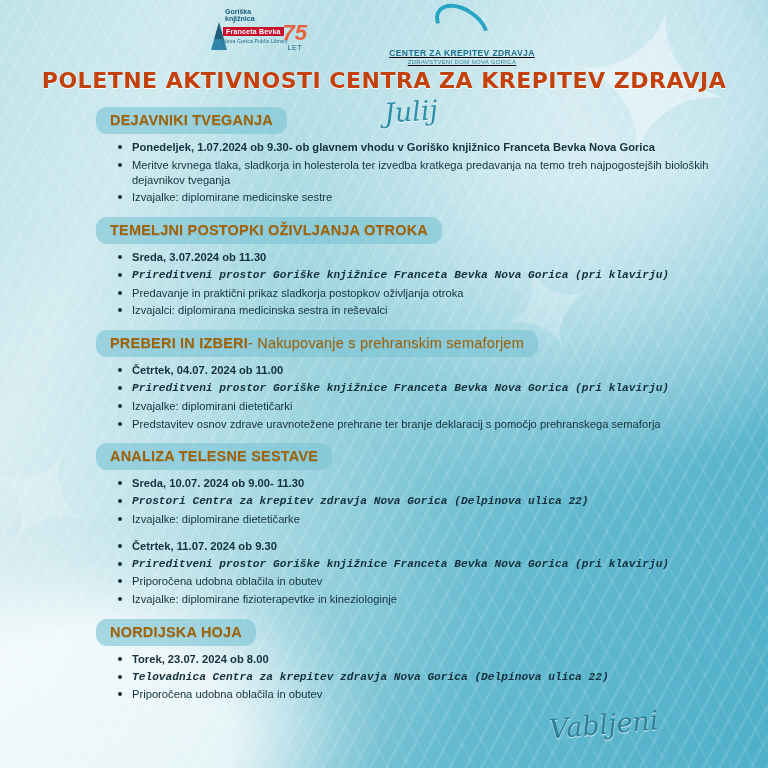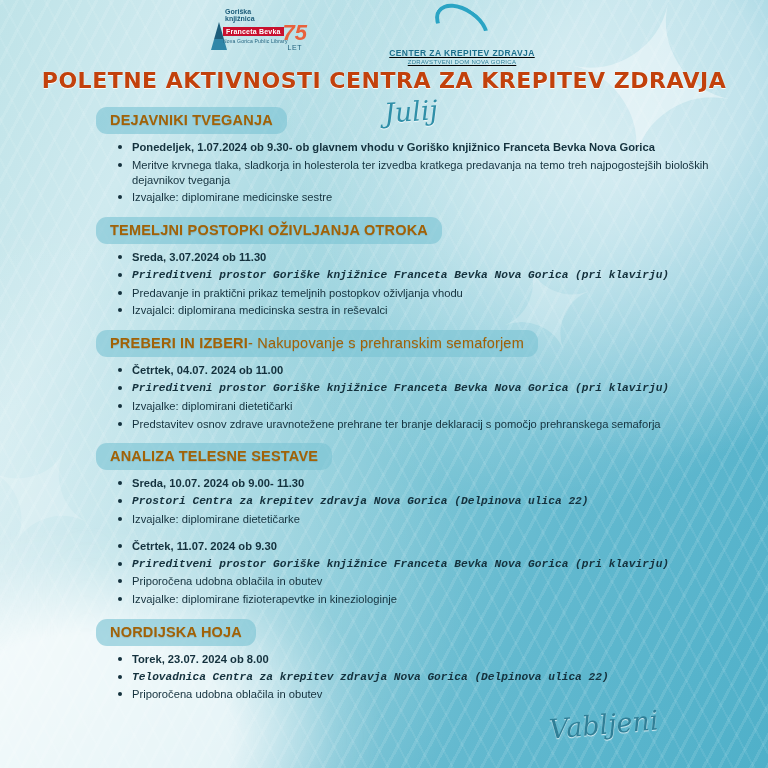--- a/index.html
+++ b/index.html
@@ -181,21 +181,21 @@
         <li>Meritve krvnega tlaka, sladkorja in holesterola ter izvedba kratkega predavanja na temo treh najpogostejših bioloških dejavnikov tveganja</li>
         <li>Izvajalke: diplomirane medicinske sestre</li>
       </ul>
     </div>
 
     <div class="section">
       <div class="sec-head"><span>TEMELJNI POSTOPKI OŽIVLJANJA OTROKA</span><span class="thin"></span></div>
       <ul class="items">
         <li class="b">Sreda, 3.07.2024 ob 11.30</li>
         <li class="bi">Prireditveni prostor Goriške knjižnice Franceta Bevka Nova Gorica (pri klavirju)</li>
-        <li>Predavanje in praktični prikaz temeljnih postopkov oživljanja vhodu</li>
+        <li>Predavanje in praktični prikaz sladkorja postopkov oživljanja otroka</li>
         <li>Izvajalci: diplomirana medicinska sestra in reševalci</li>
       </ul>
     </div>
 
     <div class="section">
       <div class="sec-head"><span>PREBERI IN IZBERI</span><span class="thin">- Nakupovanje s prehranskim semaforjem</span></div>
       <ul class="items">
         <li class="b">Četrtek, 04.07. 2024 ob 11.00</li>
         <li class="bi">Prireditveni prostor Goriške knjižnice Franceta Bevka Nova Gorica (pri klavirju)</li>
         <li>Izvajalke: diplomirani dietetičarki</li>

